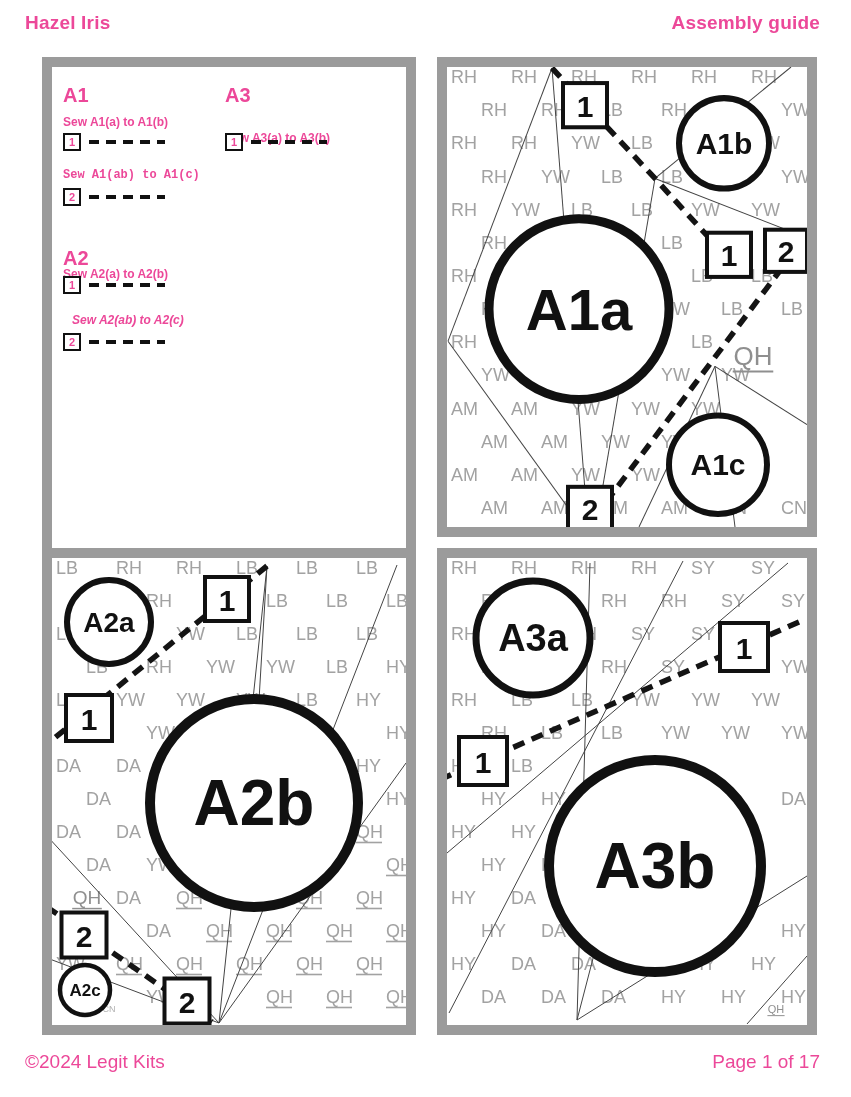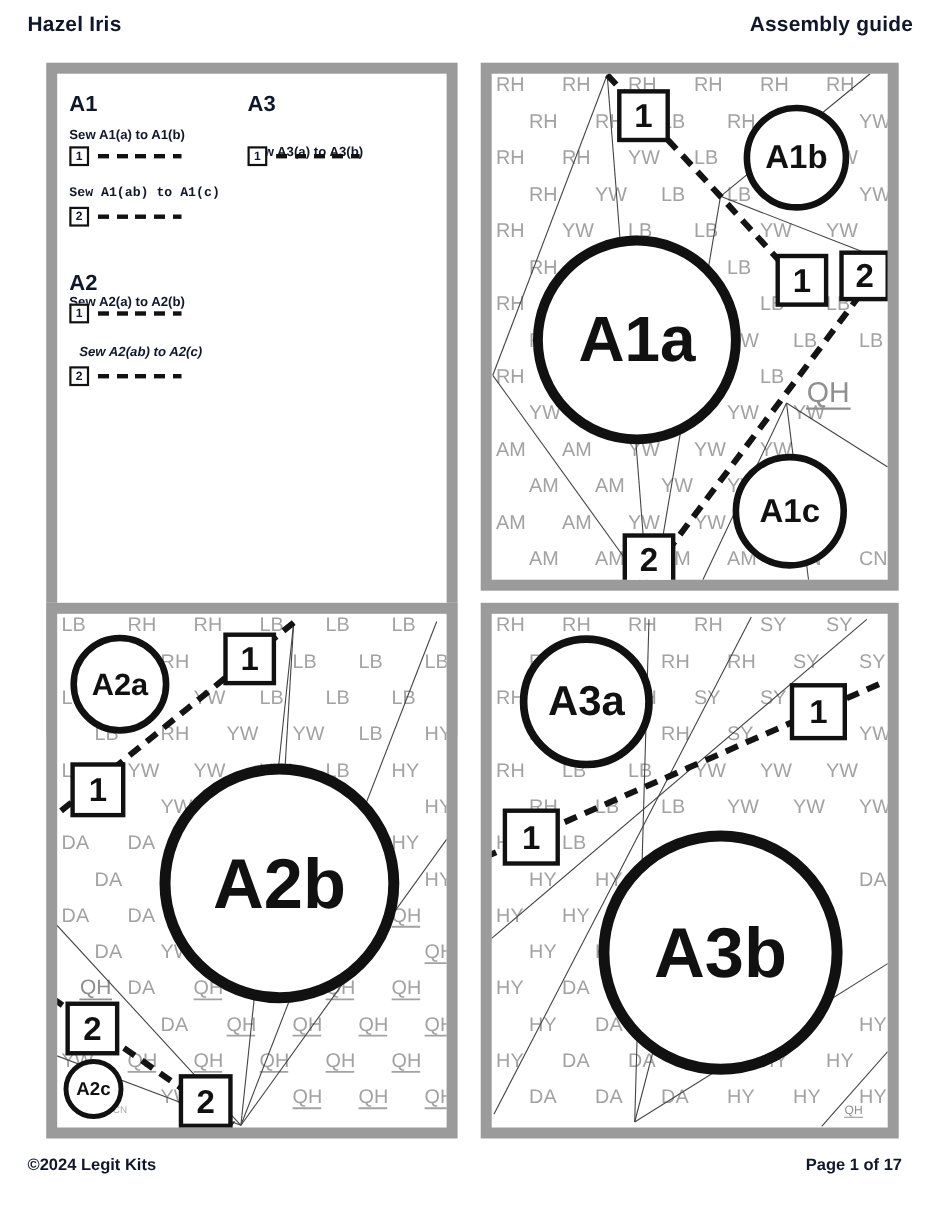--- a/index.html
+++ b/index.html
@@ -1,21 +1,21 @@
 <!DOCTYPE html>
 <html><head>
 <meta charset="utf-8">
 <style>
   html,body{margin:0;padding:0;background:#fff;}
   .page{position:relative;width:851px;height:1097px;background:#fff;overflow:hidden;
-        font-family:"Liberation Sans",sans-serif;color:#0f172a;}
+        font-family:"Liberation Sans",sans-serif;color:#ec4899;}
   .hdr{position:absolute;top:12px;font-size:19px;font-weight:bold;letter-spacing:.2px;}
   .hdr-left{left:25px;}
-  .hdr-right{right:21px;}
-  .ftr{position:absolute;top:1051px;font-size:15px;font-weight:bold;}
+  .hdr-right{right:31px;}
+  .ftr{position:absolute;top:1051px;font-size:19px;font-weight:normal;}
   .ftr-left{left:25px;}
   .ftr-right{right:31px;}
   .panel{position:absolute;border:10px solid #9b9b9b;background:#fff;box-sizing:border-box;}
   .panel svg{position:absolute;left:0;top:0;width:100%;height:100%;display:block;}
   
   .ins-title{position:absolute;font-size:20px;font-weight:bold;}
   .ins-label{position:absolute;font-size:12px;font-weight:bold;white-space:nowrap;}
   .ins-row{position:absolute;display:flex;align-items:center;gap:8px;}
   .num-box{width:14px;height:14px;border:2px solid #111;background:#fff;display:flex;
            align-items:center;justify-content:center;font-size:11px;font-weight:bold;flex:none;}

